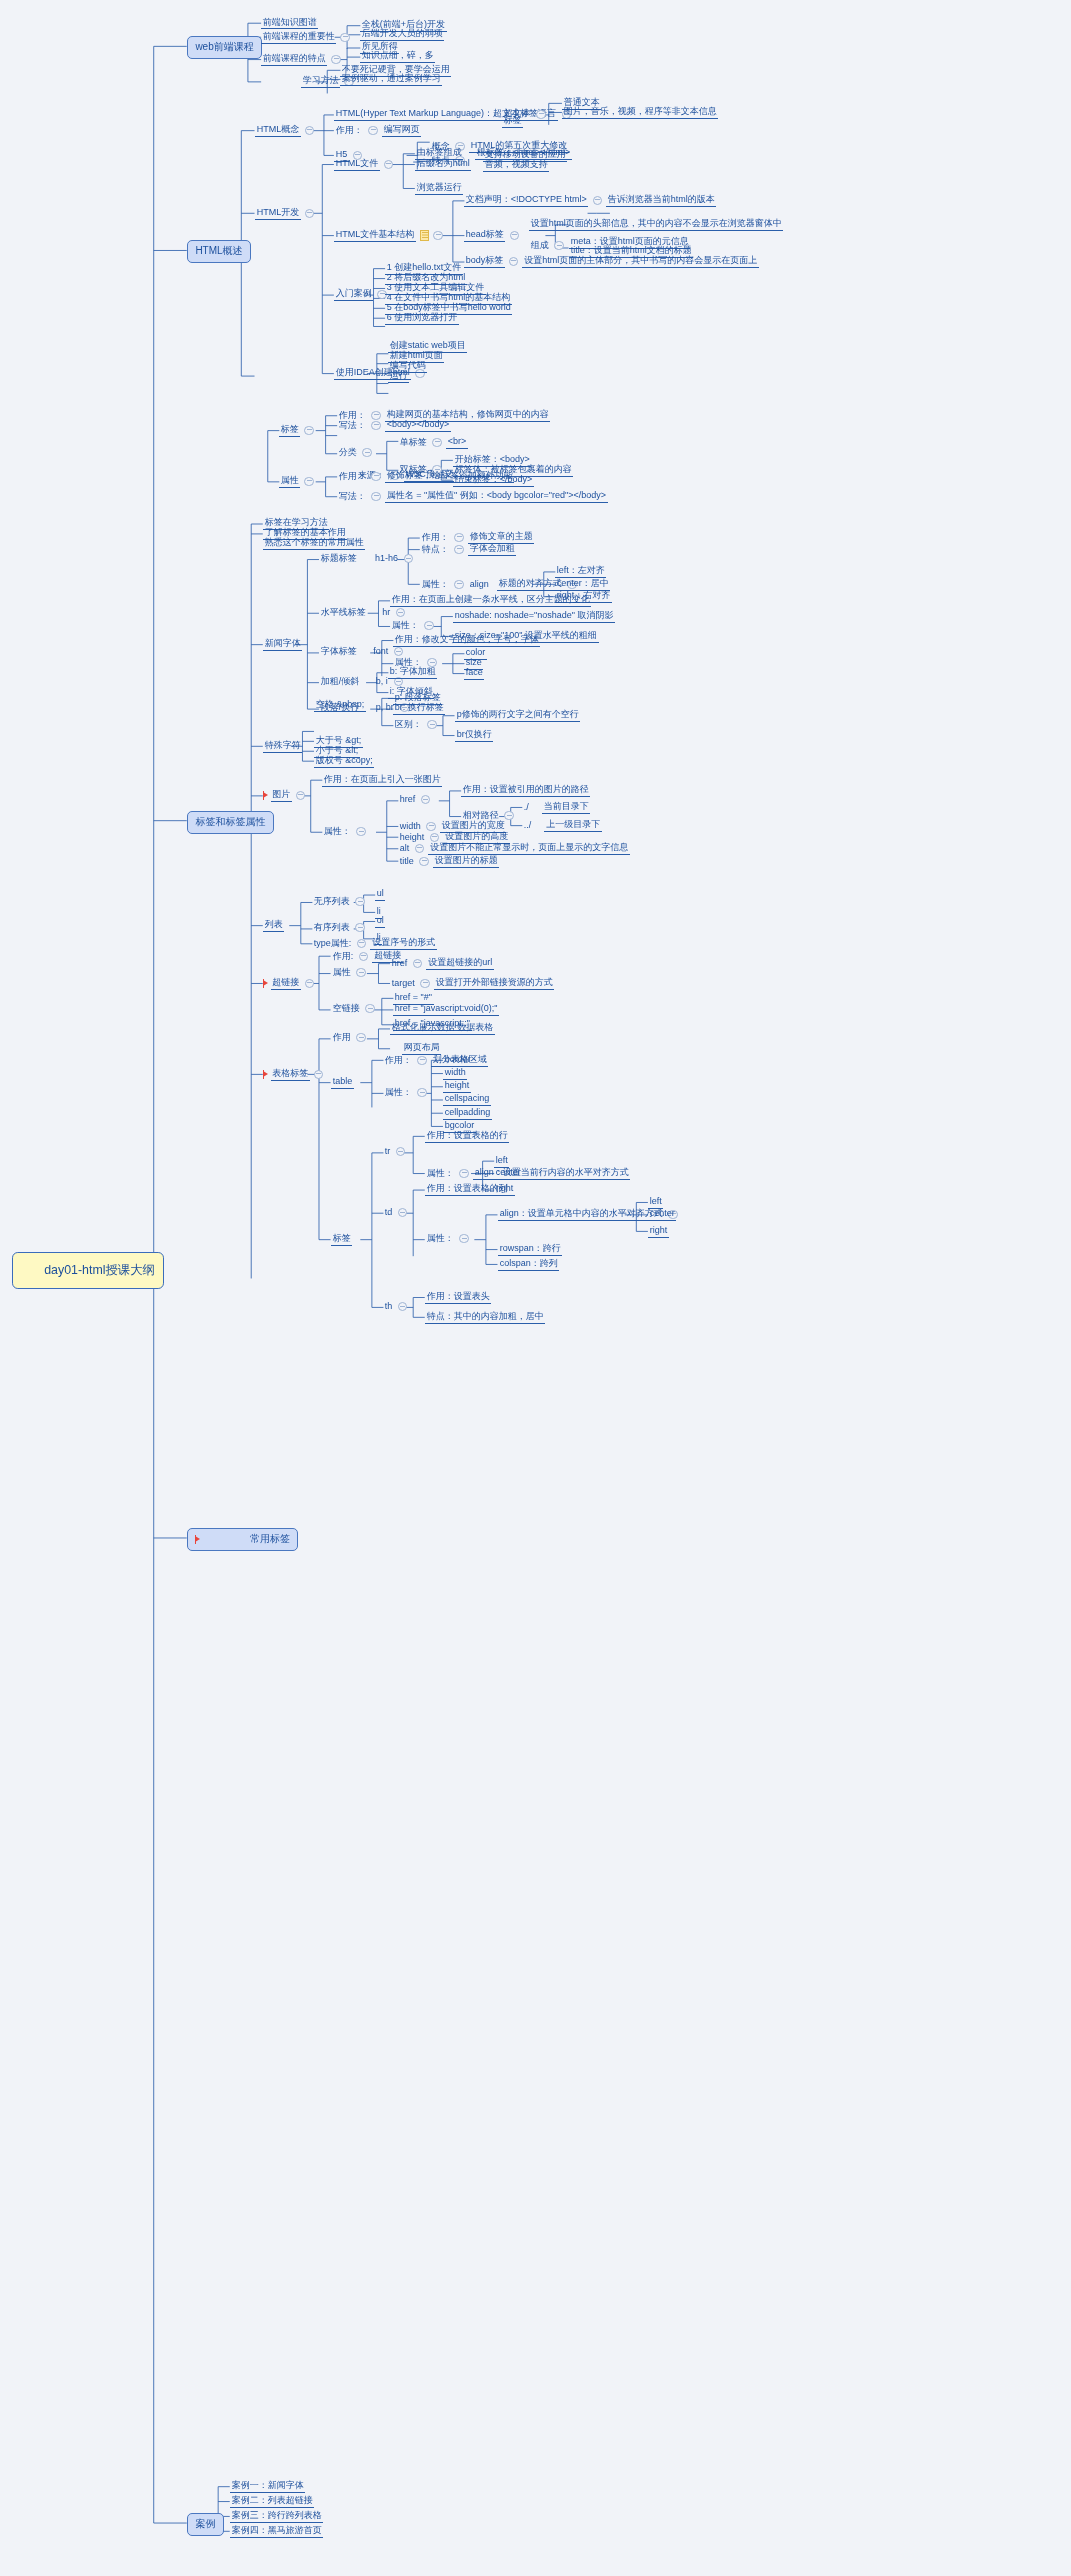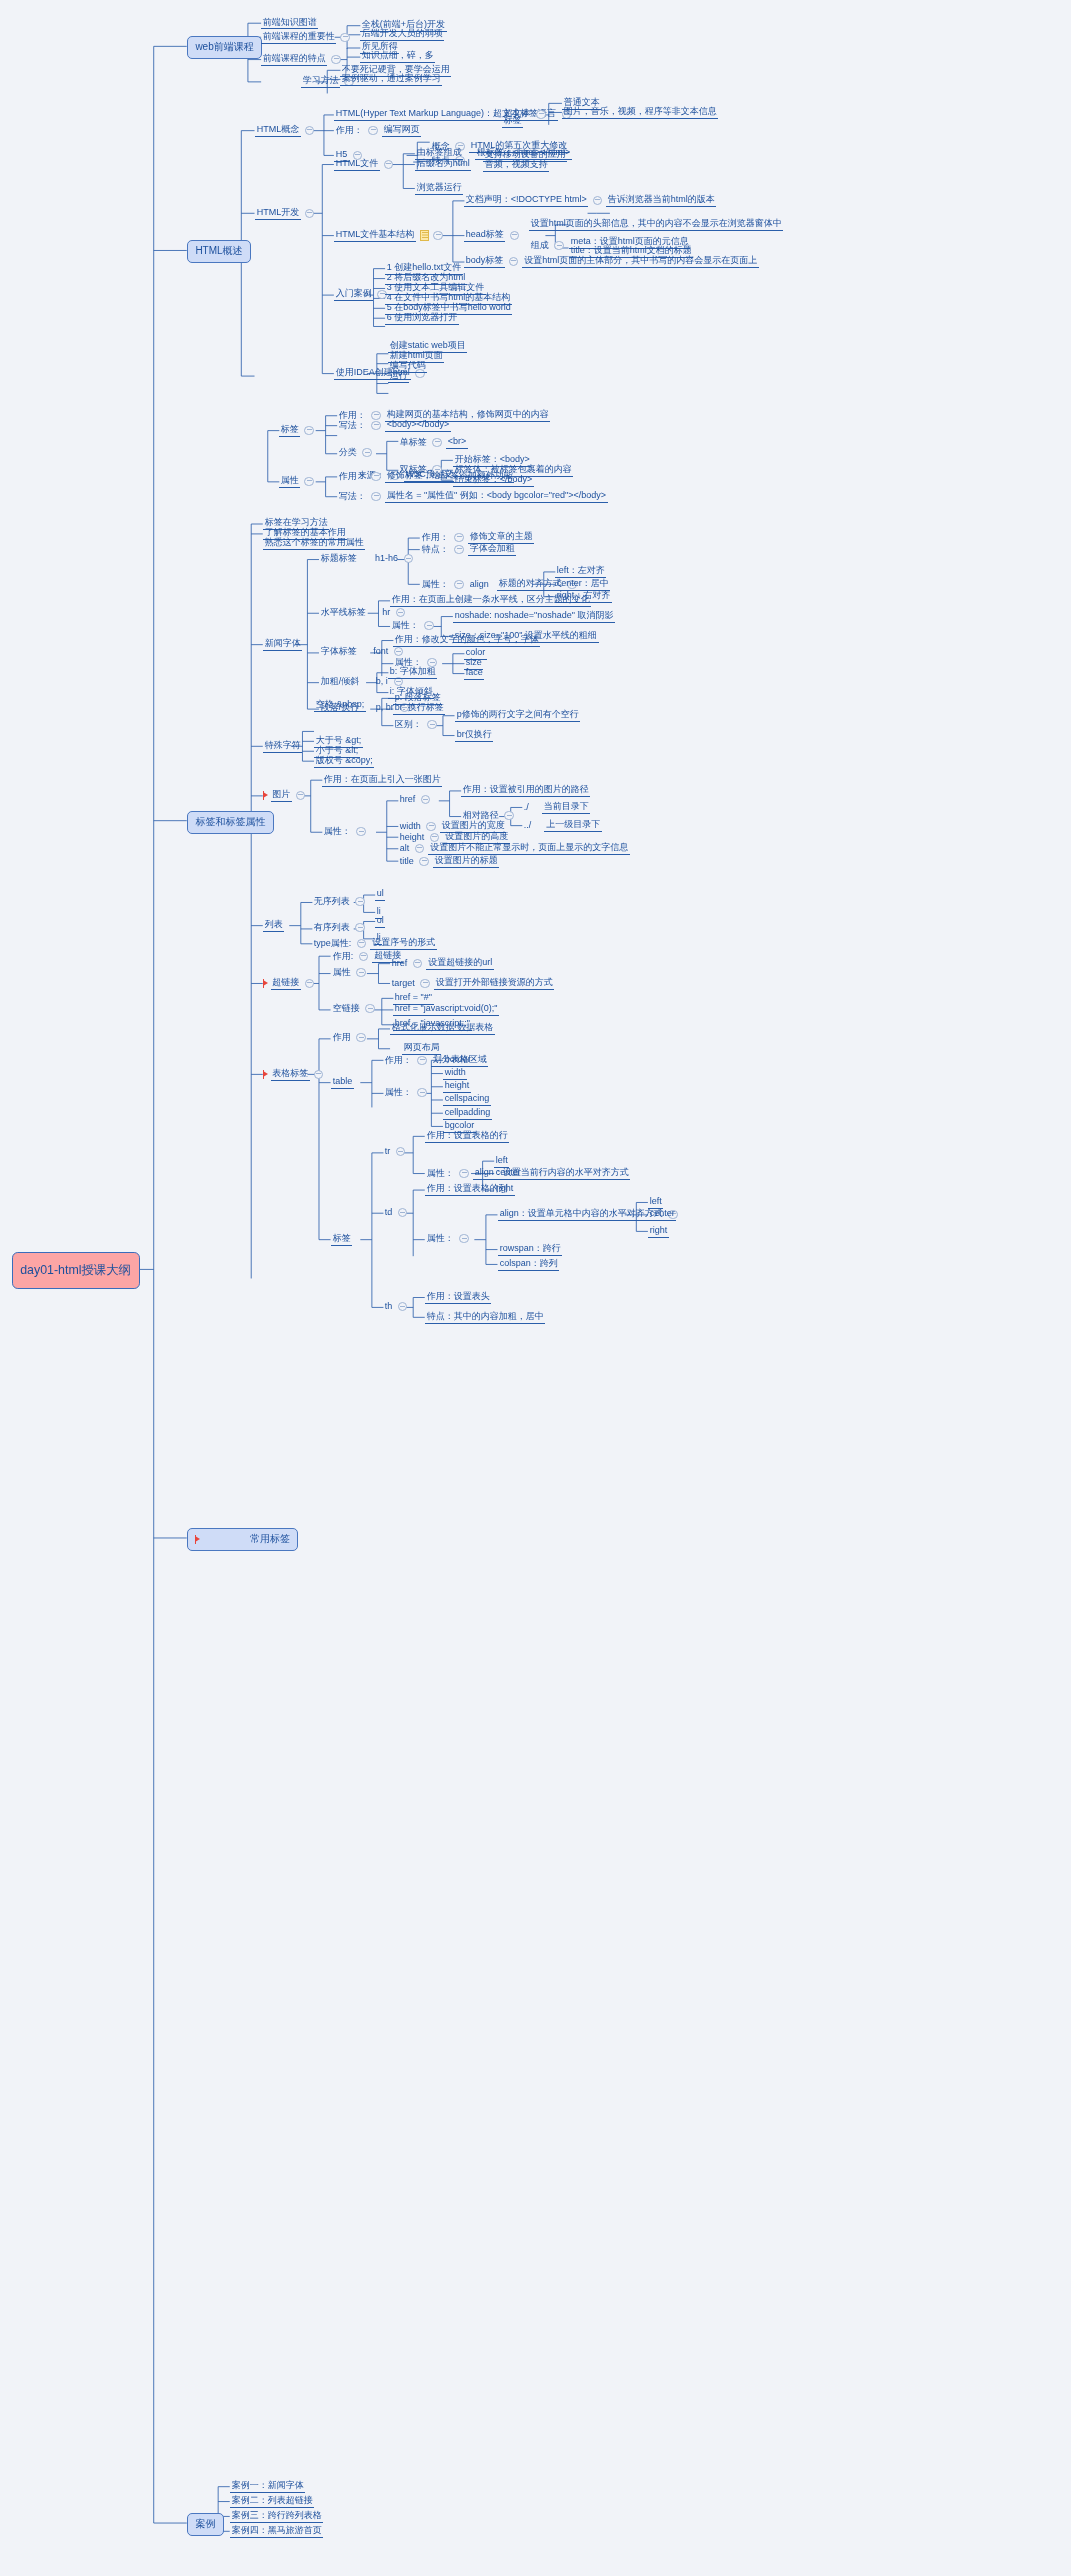--- a/index.html
+++ b/index.html
@@ -51,25 +51,25 @@
   .noteicon::after{
     content:"";position:absolute;left:0.8px;right:0.8px;top:1.7px;height:0.8px;
     background:#e0b94b;box-shadow:0 2.5px 0 #e0b94b,0 5px 0 #e0b94b;
   }
 
   
   .root{
     position:absolute;
     left:11.6px;top:1252px;
     width:126px;height:35px;
-    background:#fca5a5;
+    background:#fef9c3;
     border:0.8px solid #3a6cbb;
     border-radius:5.8px;
     display:flex;align-items:center;justify-content:center;
-    font-size:12.4px;color:#1c4f9c;
+    font-size:12.4px;color:#1c4f9c;padding-left:24px;
   }
 
   
   .topic{
     position:absolute;
     background:#cfdcf7;
     border:0.8px solid #4a77c0;
     border-radius:5px;
     padding:3.3px 7.4px;
     font-size:10px;

